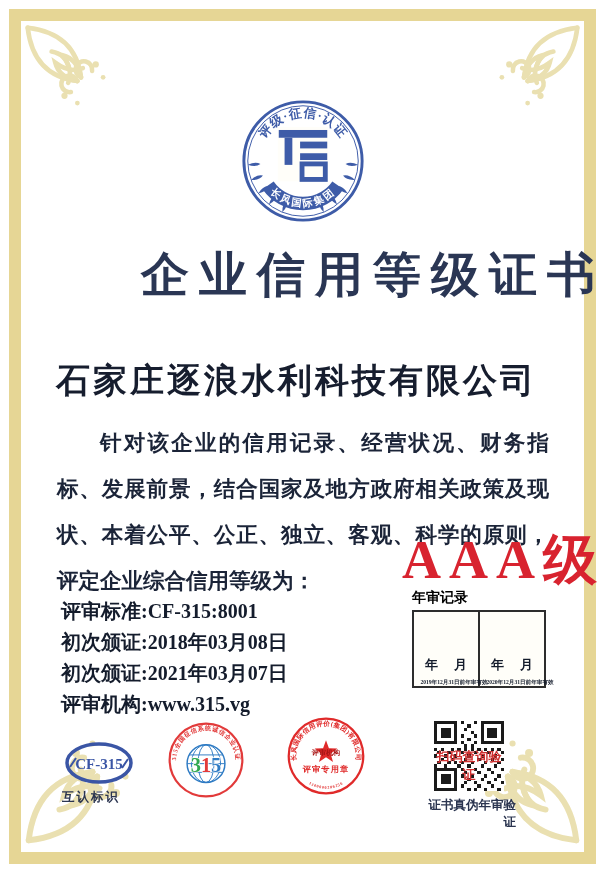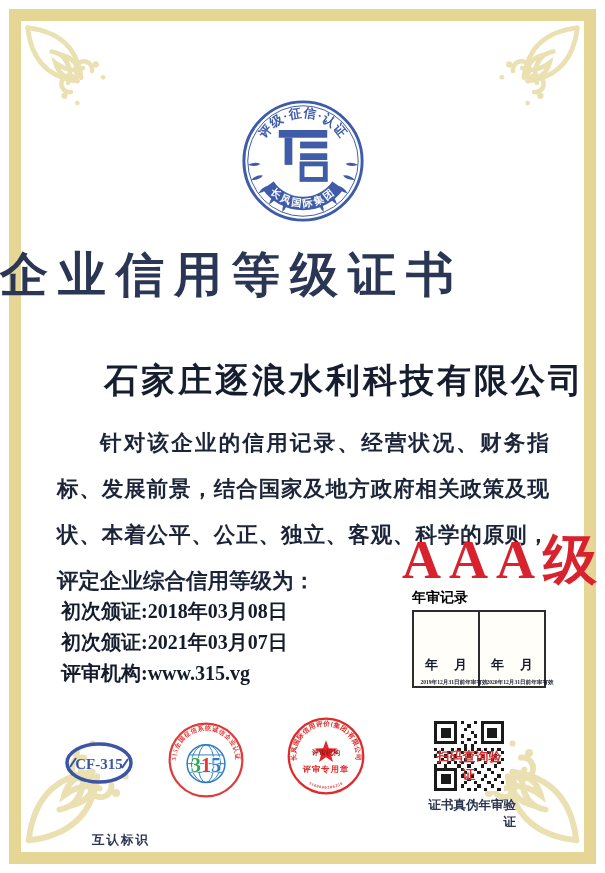--- a/index.html
+++ b/index.html
@@ -7,45 +7,45 @@
         font-family:"Liberation Serif","DejaVu Serif",serif;}
   .frame{position:absolute;inset:9px;border:12px solid #e6d695;pointer-events:none;}
   .ornament{position:absolute;width:92px;height:92px;opacity:.95;}
   .orn-tl{left:24px;top:24px;}
   .orn-tr{right:24px;top:24px;transform:scaleX(-1);}
   .orn-bl{left:24px;bottom:28px;width:118px;height:118px;transform:scaleY(-1);}
   .orn-br{right:24px;bottom:28px;width:118px;height:118px;transform:scale(-1,-1);}
 
   .logo{position:absolute;left:240px;top:98px;width:126px;height:126px;}
 
-  .title{position:absolute;left:0;right:0;top:243px;text-align:left;
+  .title{position:absolute;left:0;right:0;top:243px;text-align:right;
          font-size:48px;font-weight:bold;color:#2a3654;letter-spacing:10px;}
   .credit{position:absolute;right:58px;top:317px;font-size:21px;font-weight:bold;color:#2a3654;letter-spacing:.5px;}
   .company{position:absolute;left:56px;top:358px;font-size:34px;font-weight:900;color:#161d2e;
-           letter-spacing:3px;font-family:"Liberation Sans","DejaVu Sans",sans-serif;margin-left:48px;}
+           letter-spacing:3px;font-family:"Liberation Sans","DejaVu Sans",sans-serif;}
   .body-par{position:absolute;left:57px;top:420px;width:492px;font-size:21.5px;line-height:46px;
             font-weight:bold;color:#1b2438;text-align:justify;text-indent:2em;}
   .rating{position:absolute;left:0;right:0;top:524px;text-align:right;font-size:54px;
           font-weight:900;color:#d8232f;letter-spacing:8px;}
 
   .details{position:absolute;left:61px;top:596px;font-size:20px;font-weight:bold;color:#141c2c;line-height:31px;}
   .details div{white-space:nowrap;}
 
   .annual{position:absolute;left:412px;top:589px;width:134px;}
   .annual-label{font-size:14px;font-weight:bold;color:#000000;margin-bottom:3px;}
   .annual-box{display:flex;height:74px;border:2px solid #2d2d2d;background:#fffef9;}
   .annual-cell{flex:1;position:relative;}
   .annual-cell:first-child{border-right:2px solid #2d2d2d;}
   .ym{position:absolute;bottom:12px;left:0;right:0;display:flex;justify-content:center;gap:16px;
       font-size:13px;font-weight:bold;color:#141c2c;}
   .note{position:absolute;bottom:0;left:0;right:0;text-align:center;font-size:7px;font-weight:bold;
         color:#141c2c;white-space:nowrap;transform:scale(.8);transform-origin:center bottom;}
 
   .seal-cf{position:absolute;left:64px;top:741px;width:70px;height:44px;}
-  .label-cf{position:absolute;left:62px;top:832px;width:88px;text-align:right;
+  .label-cf{position:absolute;left:62px;top:789px;width:88px;text-align:left;
             font-size:12.5px;font-weight:bold;color:#2b3550;letter-spacing:2px;}
   .seal-315{position:absolute;left:166px;top:720px;width:80px;height:80px;}
   .seal-org{position:absolute;left:285px;top:712px;width:82px;height:88px;}
   .qr-wrap{position:absolute;left:434px;top:721px;width:70px;height:70px;}
   .qr-overlay{position:absolute;left:0;right:0;top:27px;text-align:center;font-size:13px;
               font-weight:bold;color:#d03030;letter-spacing:0;}
   .label-qr{position:absolute;left:424px;top:797px;width:92px;text-align:right;
             font-size:12.5px;font-weight:bold;color:#2b3550;}
   svg text{font-family:"Liberation Serif","DejaVu Serif",serif;}
 </style>
@@ -131,20 +131,21 @@
   <div class="title">企业信用等级证书</div>
 
 
   <div class="company">石家庄逐浪水利科技有限公司</div>
 
   <div class="body-par">针对该企业的信用记录、经营状况、财务指标、发展前景，结合国家及地方政府相关政策及现状、本着公平、公正、独立、客观、科学的原则，评定企业综合信用等级为：</div>
 
   <div class="rating">AAA级</div>
 
   <div class="details">
+    <div>评审标准:CF-315:8001</div>
     <div>初次颁证:2018年03月08日</div>
     <div>初次颁证:2021年03月07日</div>
     <div>评审机构:www.315.vg</div>
   </div>
 
   <div class="annual">
     <div class="annual-label">年审记录</div>
     <div class="annual-box">
       <div class="annual-cell">
         <div class="ym">

